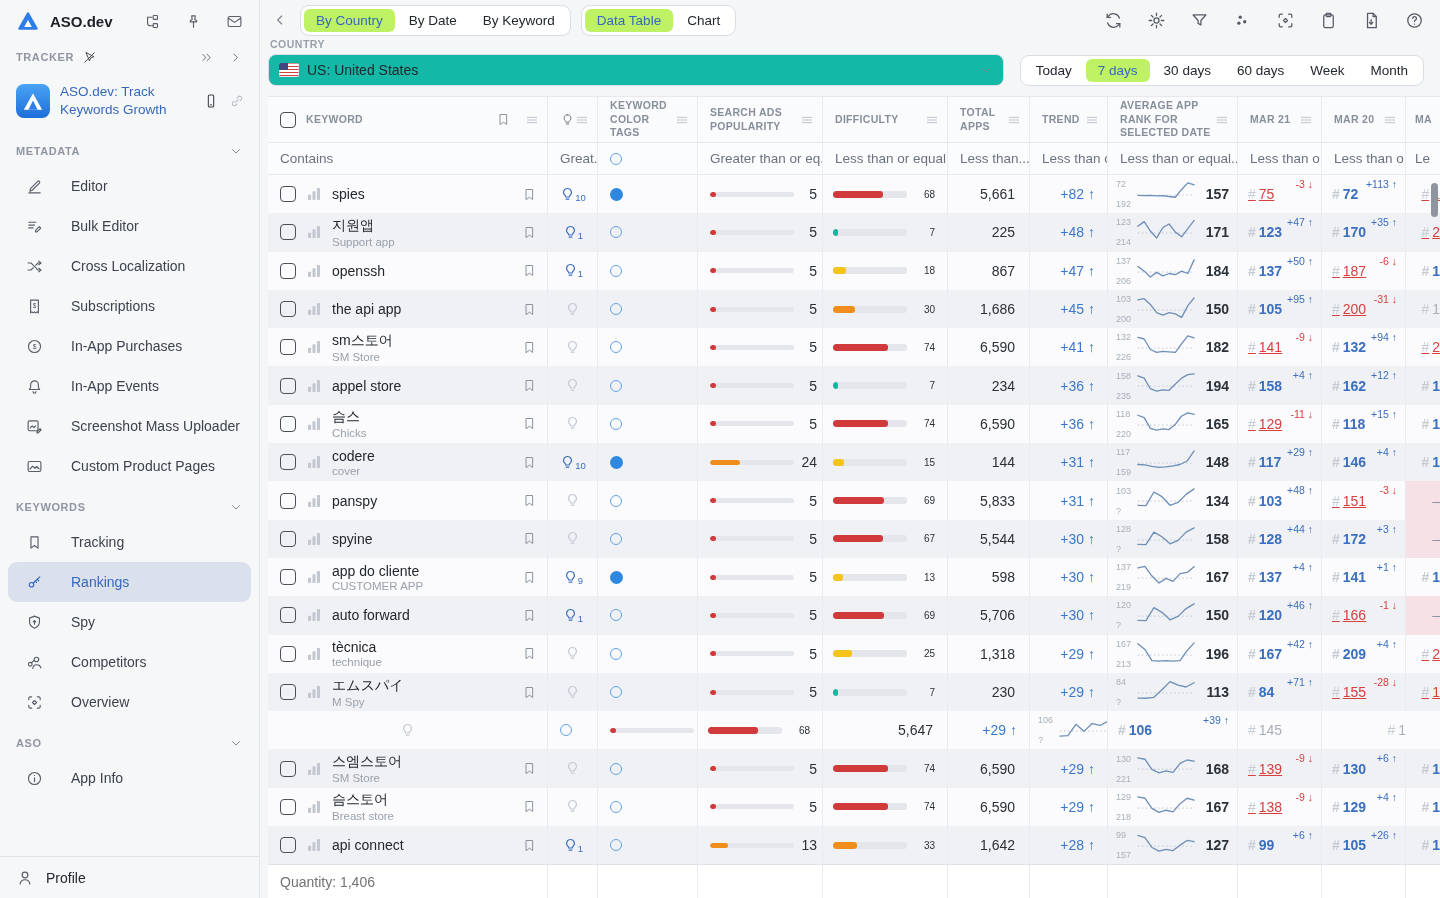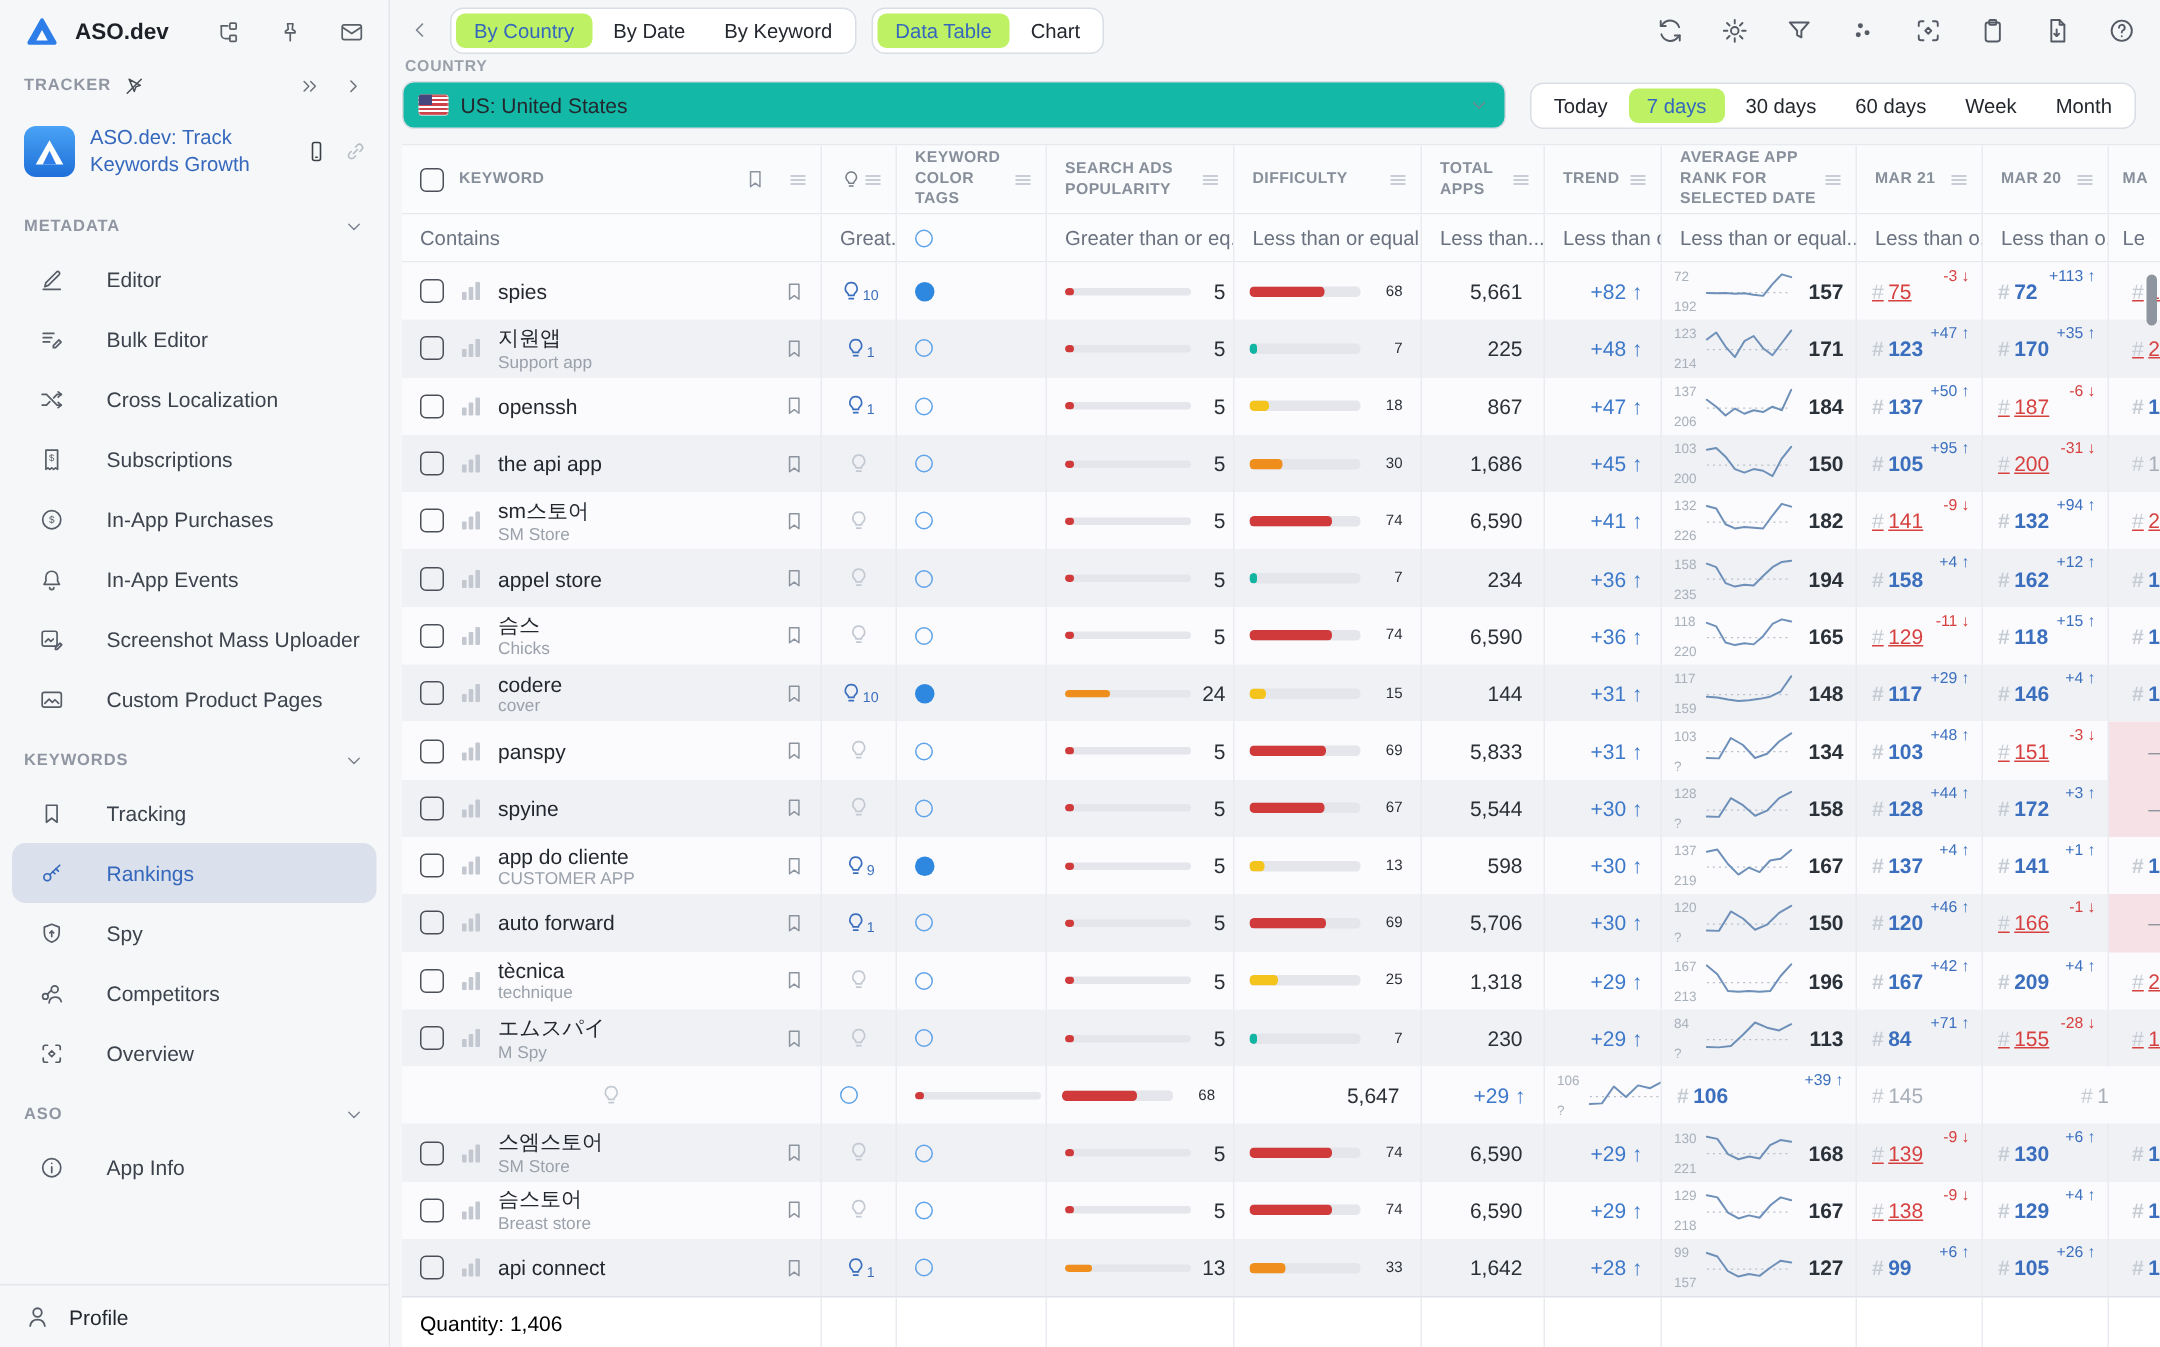--- a/index.html
+++ b/index.html
@@ -123,21 +123,21 @@
   .c-mar { padding-left:10px; font-size:14px; }
   .mar-hash { color:#c6ccd4; margin-right:3px; font-style:normal; }
   .mar-val { font-weight:500; }
   .mar-val.up { color:#3b6fbe;font-weight:bold; } .mar-val.down { color:#d6403f;text-decoration:underline; } .mar-val.nochg { color:#a7aeb8; }
   .chg { position:absolute; top:3px; right:8px; font-size:10.5px; font-weight:500; }
   .chg.up { color:#3b6fbe; } .chg.down { color:#d6403f; }
   .c-m19.tint { background:#f6e2e6; }
   .c-m19 .dash { color:#8f959e; }
 
   .tfoot { height:34px; border-top:1px solid #dfe2e8; background:#fff; }
-  .tfoot .cell { font-size:14px; color:#000000; font-weight:500; padding-left:12px; }
+  .tfoot .cell { font-size:14px; color:#737373; font-weight:500; padding-left:12px; }
 
   .vthumb { position:absolute; right:2px; top:86px; width:7px; height:34px; border-radius:4px; background:#8f959e; cursor:grab; }
 
   .icon svg, .sb-logo svg, .spark { display:block; width:100%; height:100%; }
   .icon { display:inline-block; }
 </style>
 </head>
 <body>
 
 <div class="app">

